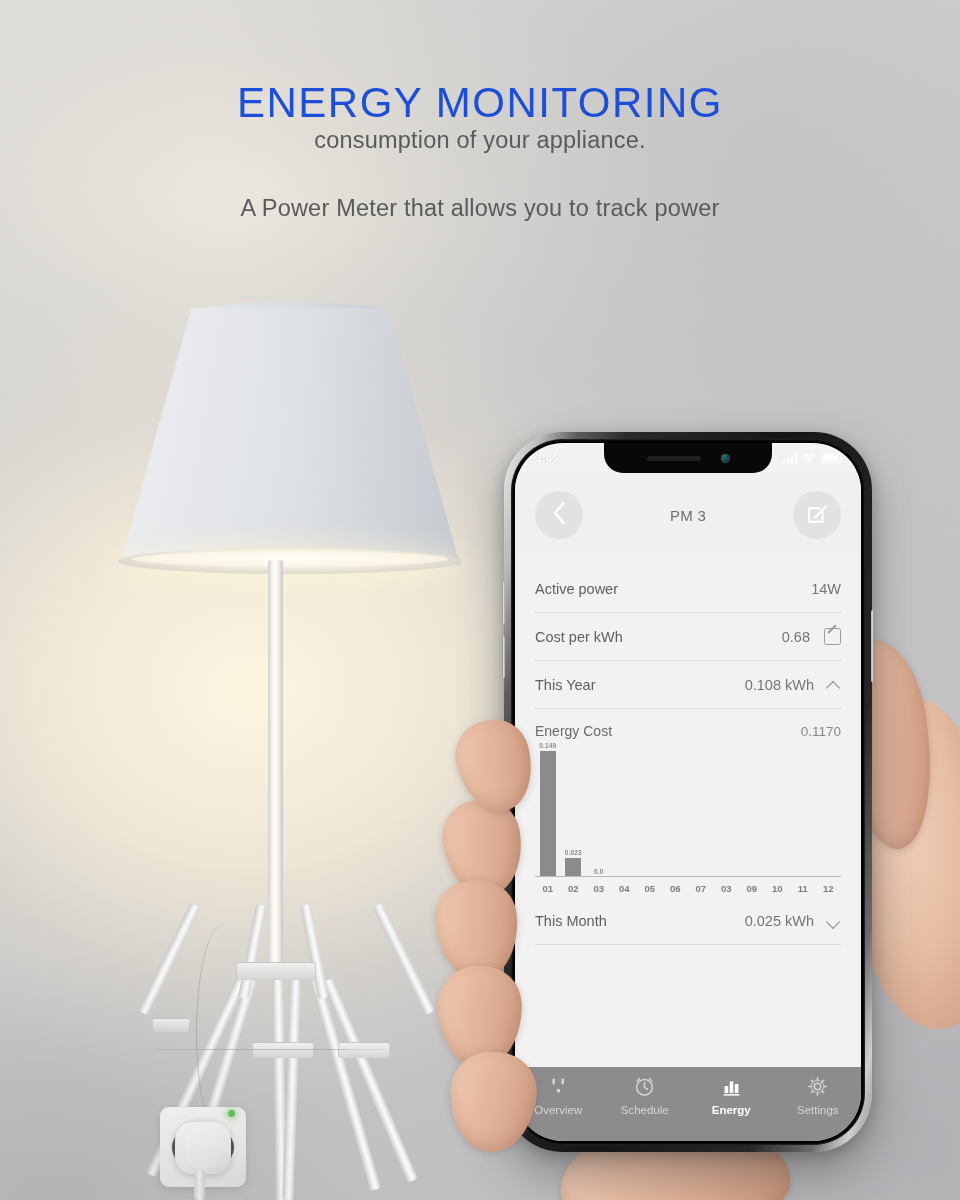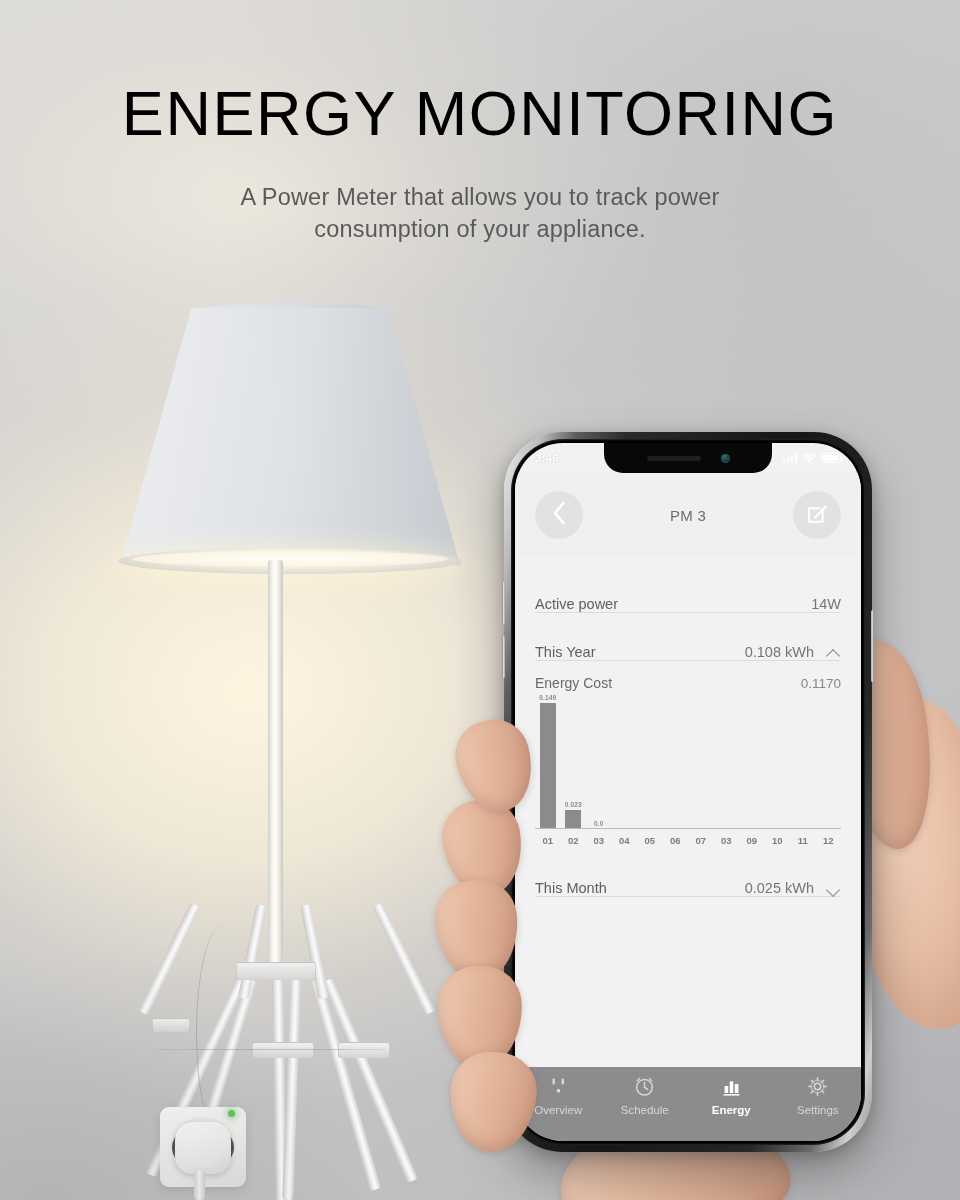--- a/index.html
+++ b/index.html
@@ -192,21 +192,21 @@
   }
   #back-btn { left:20px; }
   #edit-btn { right:20px; }
   #nav-title {
     font-size:15px; color:#6e6e70; letter-spacing:.3px;
   }
 
   
   #content { flex:1 1 auto; background:#f2f2f3; padding:0 20px; position:relative; }
   .row {
-    display:flex; align-items:flex-end; justify-content:flex-end;
+    display:flex; align-items:center; justify-content:flex-end;
     height:48px; border-bottom:1px solid #dcdcdd;
     font-size:14.5px; color:#5e5e60;
   }
   .row .lbl { margin-right:auto; }
   .row .val { color:#757577; }
   .row.first { margin-top:8px; }
   .chev {
     width:15px; height:15px; margin-left:12px; position:relative;
   }
   .chev::before {
@@ -321,23 +321,23 @@
 
 <div class="hand" style="position:absolute;inset:0;z-index:30;pointer-events:none;">
   <div class="finger" style="left:444px;top:800px;width:78px;height:96px;transform:rotate(-9deg);"></div>
   <div class="finger" style="left:436px;top:880px;width:82px;height:100px;transform:rotate(-5deg);"></div>
   <div class="finger" style="left:438px;top:966px;width:84px;height:102px;transform:rotate(-1deg);"></div>
   <div class="finger" style="left:450px;top:1052px;width:86px;height:100px;transform:rotate(4deg);"></div>
   <div class="finger" style="left:458px;top:720px;width:74px;height:92px;transform:rotate(-14deg);"></div>
 </div>
 
 <div style="position:absolute;left:0;top:0;width:960px;z-index:40;text-align:center;">
-  <h1 style="margin-top:82px;font-size:63px;font-weight:400;color:#000000;letter-spacing:1.5px;line-height:1;">ENERGY MONITORING</h1>
+  <h1 style="margin-top:82px;font-size:42px;font-weight:400;color:#1d4ed8;letter-spacing:1.5px;line-height:1;">ENERGY MONITORING</h1>
+  <p style="font-size:23.5px;color:#5a5a5a;letter-spacing:.2px;line-height:1.38;">consumption of your appliance.</p>
   <p style="margin-top:36px;font-size:23.5px;color:#5a5a5a;letter-spacing:.2px;line-height:1.38;">A Power Meter that allows you to track power</p>
-  <p style="font-size:23.5px;color:#5a5a5a;letter-spacing:.2px;line-height:1.38;">consumption of your appliance.</p>
 </div>
 
 <div id="phone" style="z-index:25;">
   <div class="side-btn-l" style="top:150px;height:42px;"></div>
   <div class="side-btn-l" style="top:204px;height:42px;"></div>
   <div class="side-btn" style="top:178px;height:72px;"></div>
 
   <div id="phone-inner">
     <div id="screen">
 
@@ -387,20 +387,25 @@
         </div>
       </div>
 
       <div id="content">
 
         <div class="row first">
           <span class="lbl">Active power</span>
           <span class="val">14W</span>
         </div>
 
+        <div class="row">
+          <span class="lbl">Cost per kWh</span>
+          <span class="val">0.68</span>
+          <span class="edit-sq"></span>
+        </div>
 
         <div class="row">
           <span class="lbl">This Year</span>
           <span class="val">0.108 kWh</span>
           <span class="chev up"></span>
         </div>
 
         <div id="chart-block">
           <div id="chart-head">
             <span>Energy Cost</span>

